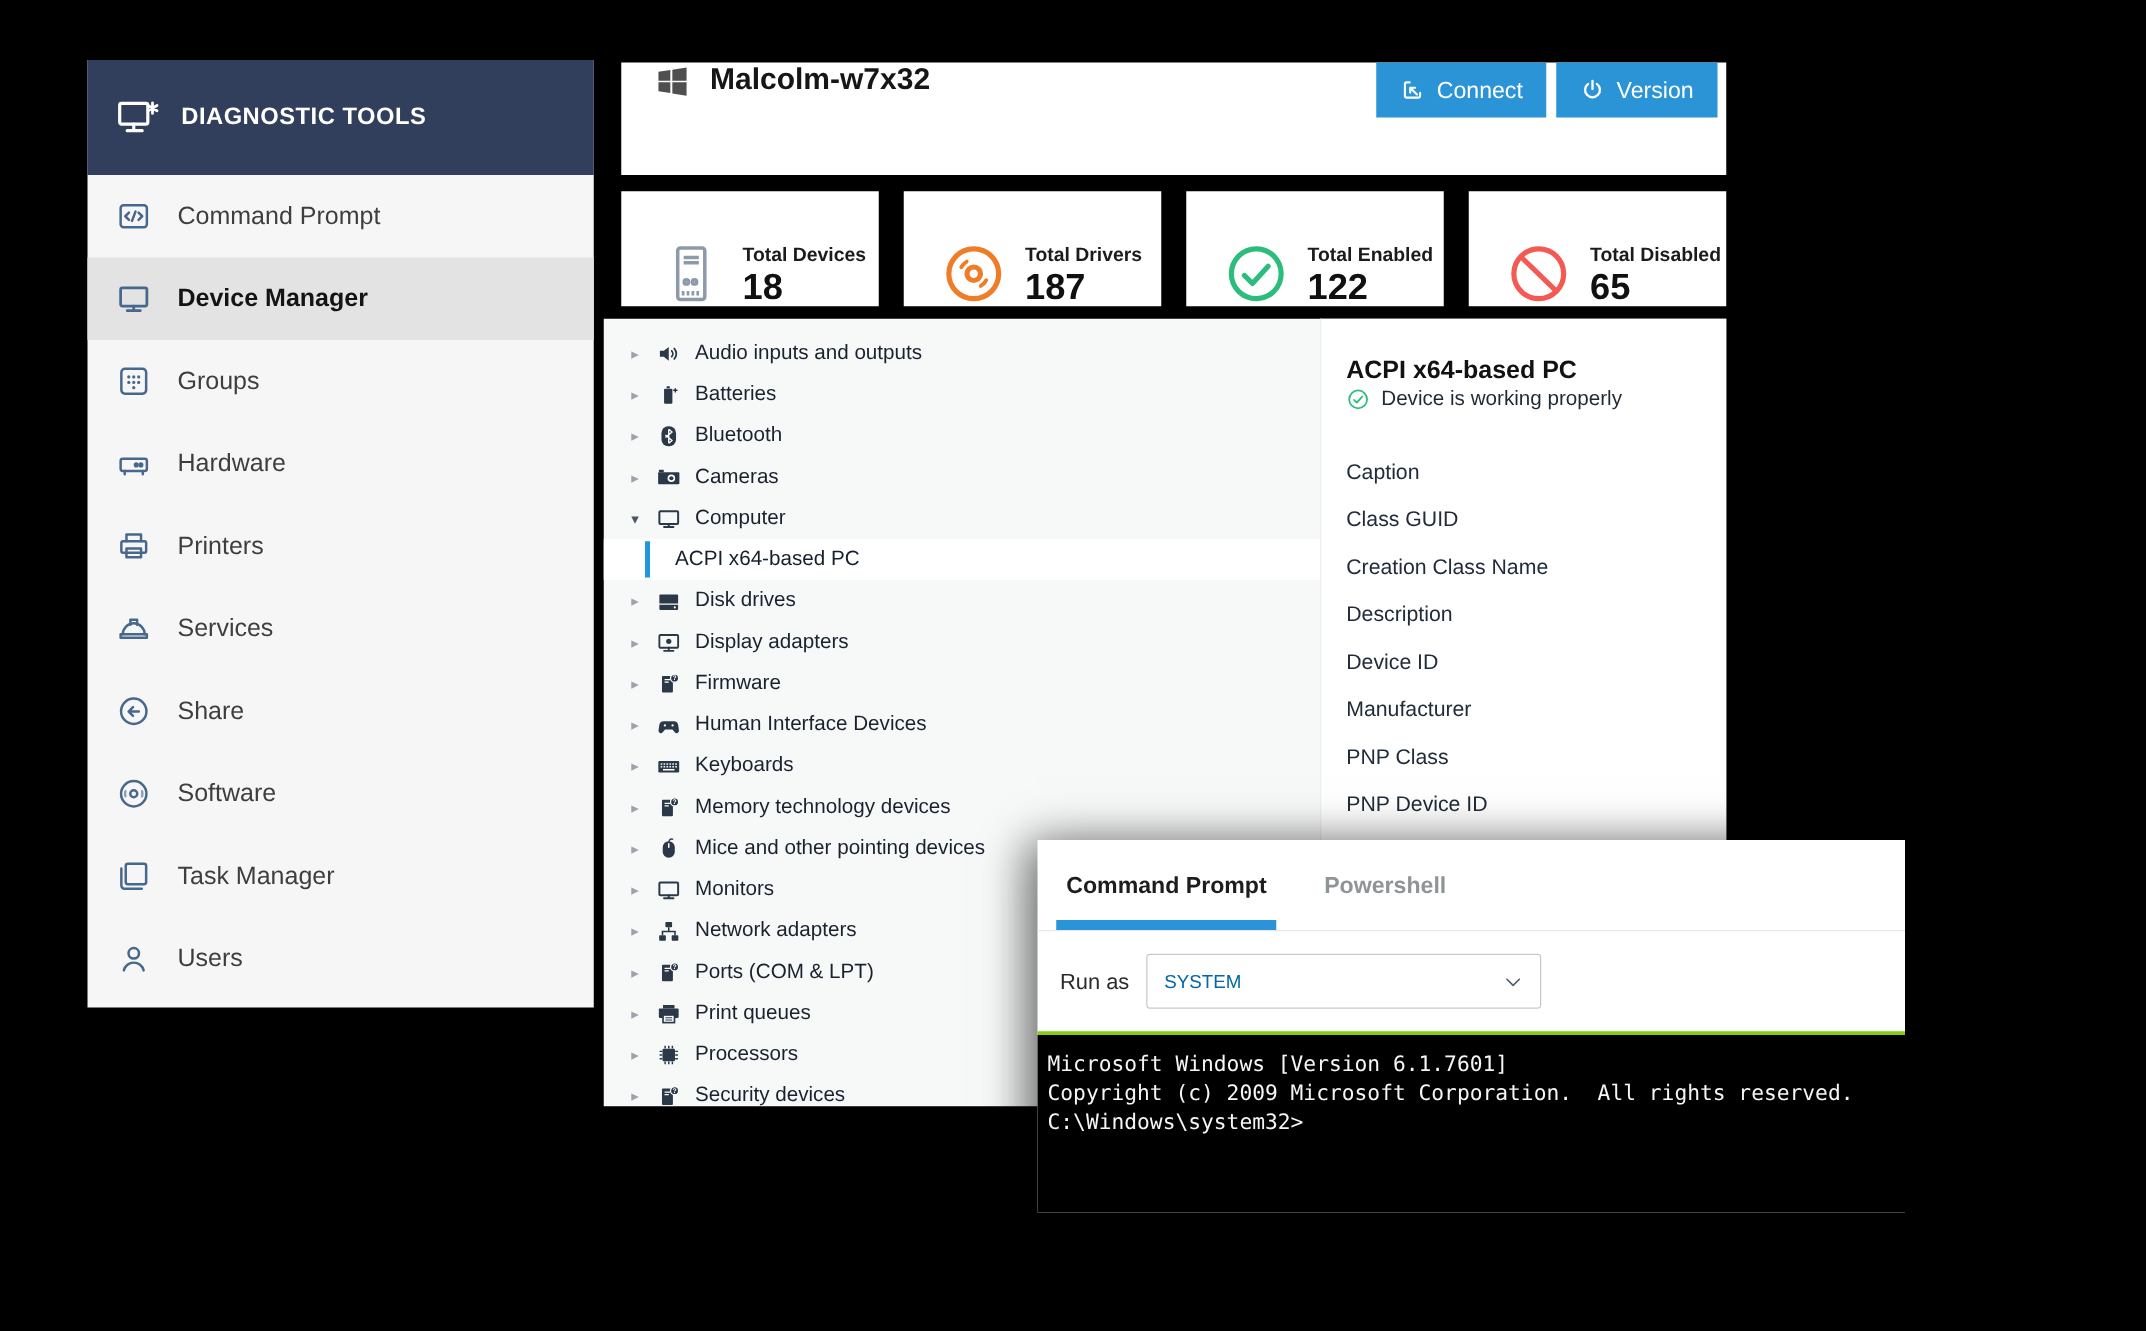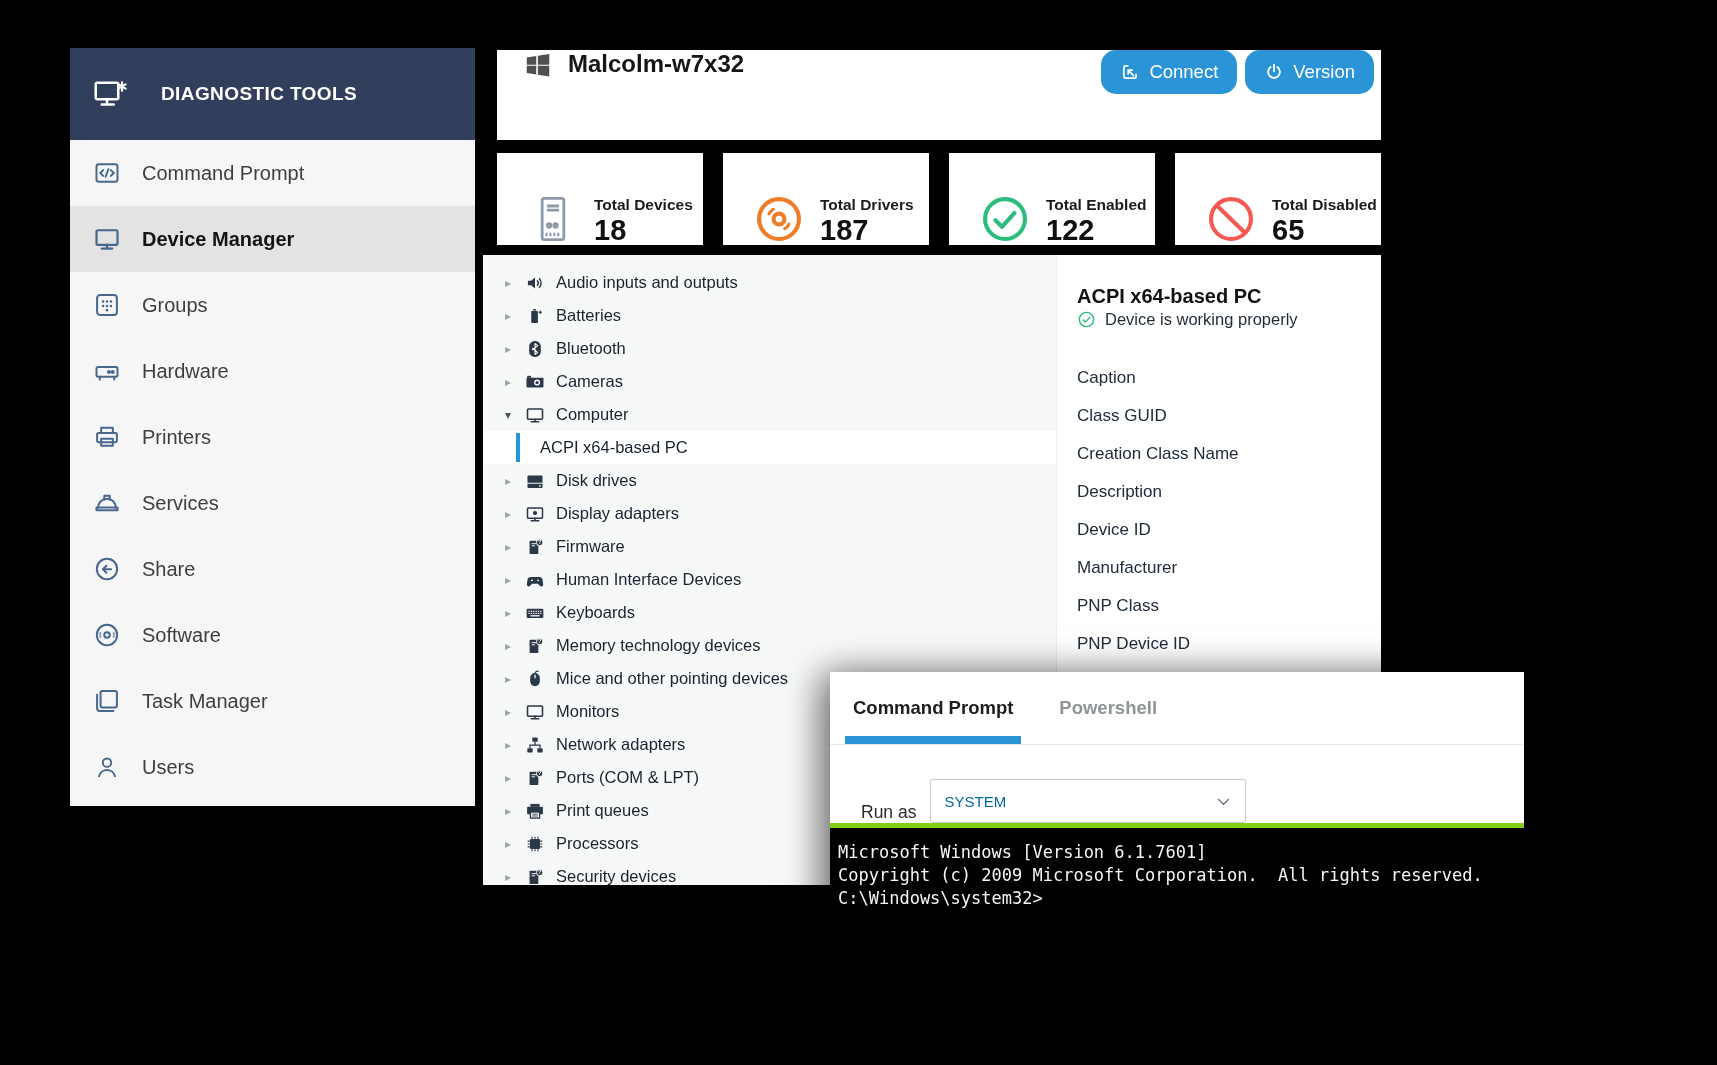--- a/index.html
+++ b/index.html
@@ -2,33 +2,33 @@
 <html><head>
 <meta charset="utf-8">
 <style>
   html,body{margin:0;padding:0}
   body{width:1717px;height:1065px;background:#000;font-family:"Liberation Sans",sans-serif;position:relative;overflow:hidden;-webkit-font-smoothing:antialiased}
   .icon{display:inline-flex;align-items:center;justify-content:center;flex:none}
   .icon svg{width:100%;height:100%}
 
   
   #sidebar{position:absolute;left:70px;top:48px;width:405px;height:758px;background:#f6f6f6}
-  .sb-header{height:92px;background:#313e5c;display:flex;align-items:center;padding-left:22px;gap:33px}
+  .sb-header{height:92px;background:#313e5c;display:flex;align-items:center;padding-left:22px;gap:17px}
   .sb-header .icon{width:36px;height:36px;color:#fff}
   .sb-title{color:#fff;font-size:19px;font-weight:bold;letter-spacing:.4px}
   .sb-item{height:66px;display:flex;align-items:center;padding-left:23px;gap:21px;font-size:20px;color:#3e3e3e;cursor:pointer}
   .sb-item .icon{width:28px;height:28px;color:#47688c}
   .sb-item.active{background:#e3e3e3;font-weight:bold;color:#141414}
 
   
   #main-header{position:absolute;left:497px;top:50px;width:884px;height:90px;background:#fff;display:flex;align-items:flex-start;padding:0 7px 0 26px;box-sizing:border-box}
   #win-logo{width:30px;height:30px;color:#4f4f4f}
   #device-title{font-size:24px;font-weight:bold;color:#161616;margin-left:15px}
   .hdr-buttons{margin-left:auto;display:flex;gap:8px}
-  .blue-btn{height:44px;background:#2a94d6;border:none;border-radius:15px;color:#fff;font-size:18.5px;font-family:inherit;display:flex;align-items:center;gap:9px;padding:0 19px;cursor:pointer}
+  .blue-btn{height:44px;background:#2a94d6;border:none;border-radius:0;color:#fff;font-size:18.5px;font-family:inherit;display:flex;align-items:center;gap:9px;padding:0 19px;cursor:pointer}
   .blue-btn .icon{width:20px;height:20px;color:#fff}
 
   
   #stat-row{position:absolute;left:497px;top:153px;width:884px;height:92px;display:flex;gap:20px}
   .stat-card{flex:1;background:#fff;display:flex;align-items:flex-end;padding-left:30px;gap:15px;box-sizing:border-box}
   .stat-icon{width:52px;height:52px}
   .stat-label{font-size:15.5px;font-weight:bold;color:#1b1b1b}
   .stat-value{font-size:29px;font-weight:bold;color:#101010;margin-top:2px;line-height:1}
 
   
@@ -52,21 +52,21 @@
   #detail-status-text{font-size:16.5px;color:#1f2a35}
   #detail-fields{position:absolute;left:20px;top:104px;right:0}
   .field-label{height:38px;display:flex;align-items:center;font-size:17px;color:#202c3a}
 
   
   #cmd-window{position:absolute;left:830px;top:672px;width:694px;height:298px;background:#fff;box-shadow:0 8px 40px rgba(0,0,0,.5),-12px 0 30px rgba(0,0,0,.28)}
   #tab-bar{height:73px;display:flex;align-items:center;gap:46px;padding-left:23px;border-bottom:1px solid #e8e8e8;box-sizing:border-box}
   .tab{position:relative;height:100%;display:flex;align-items:center;font-size:18.5px;font-weight:bold;color:#8f9496;cursor:pointer}
   .tab.active{color:#1d1d1d}
   .tab.active::after{content:"";position:absolute;left:-8px;right:-8px;bottom:0;height:8px;background:#2a94d6}
-  #runas-row{height:83px;display:flex;align-items:flex-end;padding-left:31px;border-bottom:5px solid #84cc16;box-sizing:border-box}
+  #runas-row{height:83px;display:flex;align-items:center;padding-left:18px;border-bottom:3px solid #84cc16;box-sizing:border-box}
   #runas-label{font-size:17.5px;color:#2b2b2b}
   #runas-select{margin-left:14px;width:316px;height:44px;border:1px solid #c9c9c9;border-radius:3px;background:#fff;display:flex;align-items:center;justify-content:space-between;padding:0 13px;box-sizing:border-box;cursor:pointer}
   #runas-value{font-size:15px;color:#0369a1}
   #runas-select .icon{width:17px;height:17px;color:#4e5e6e}
   #terminal{position:absolute;left:0;right:0;top:156px;bottom:0;background:#000;padding:13px 0 0 8px;font-family:"DejaVu Sans Mono",monospace;font-size:17px;line-height:23px;color:#f5f5f5;white-space:pre;box-sizing:border-box}
 </style>
 </head>
 <body>
 
 <aside id="sidebar">

